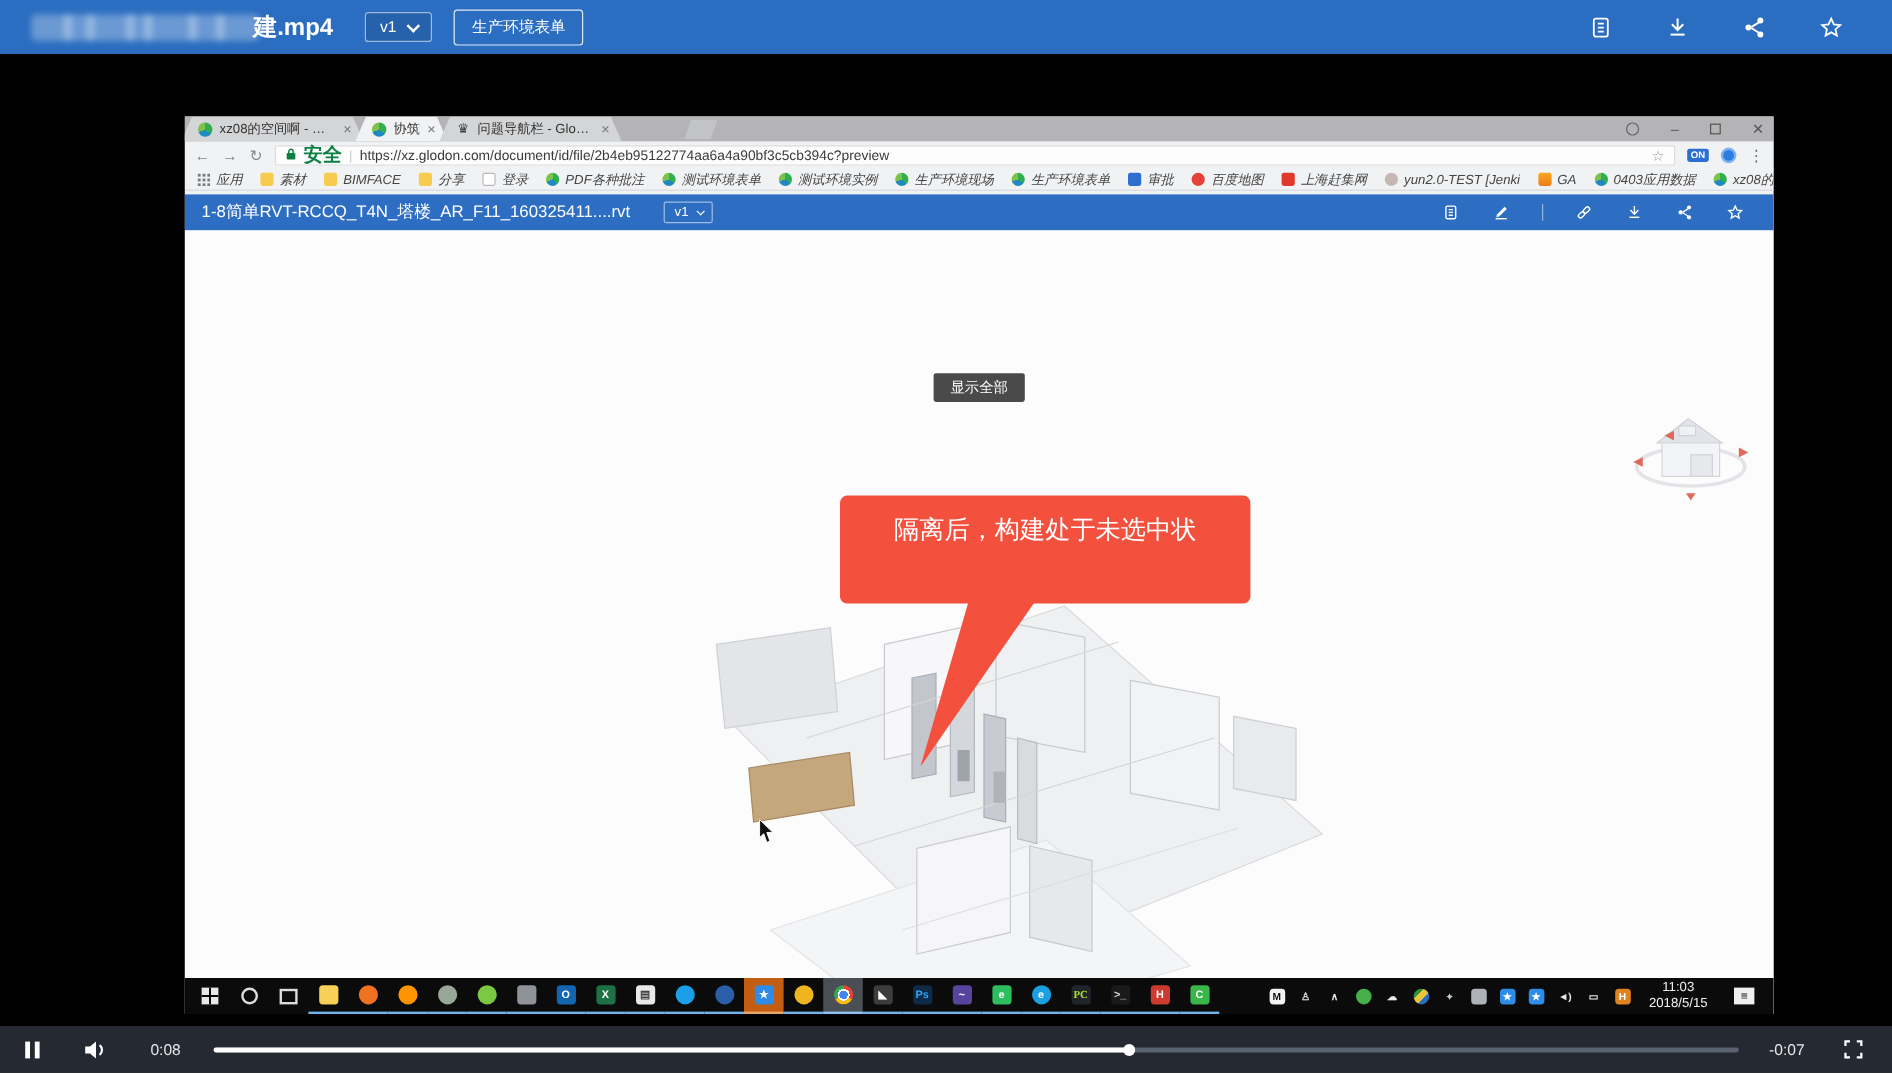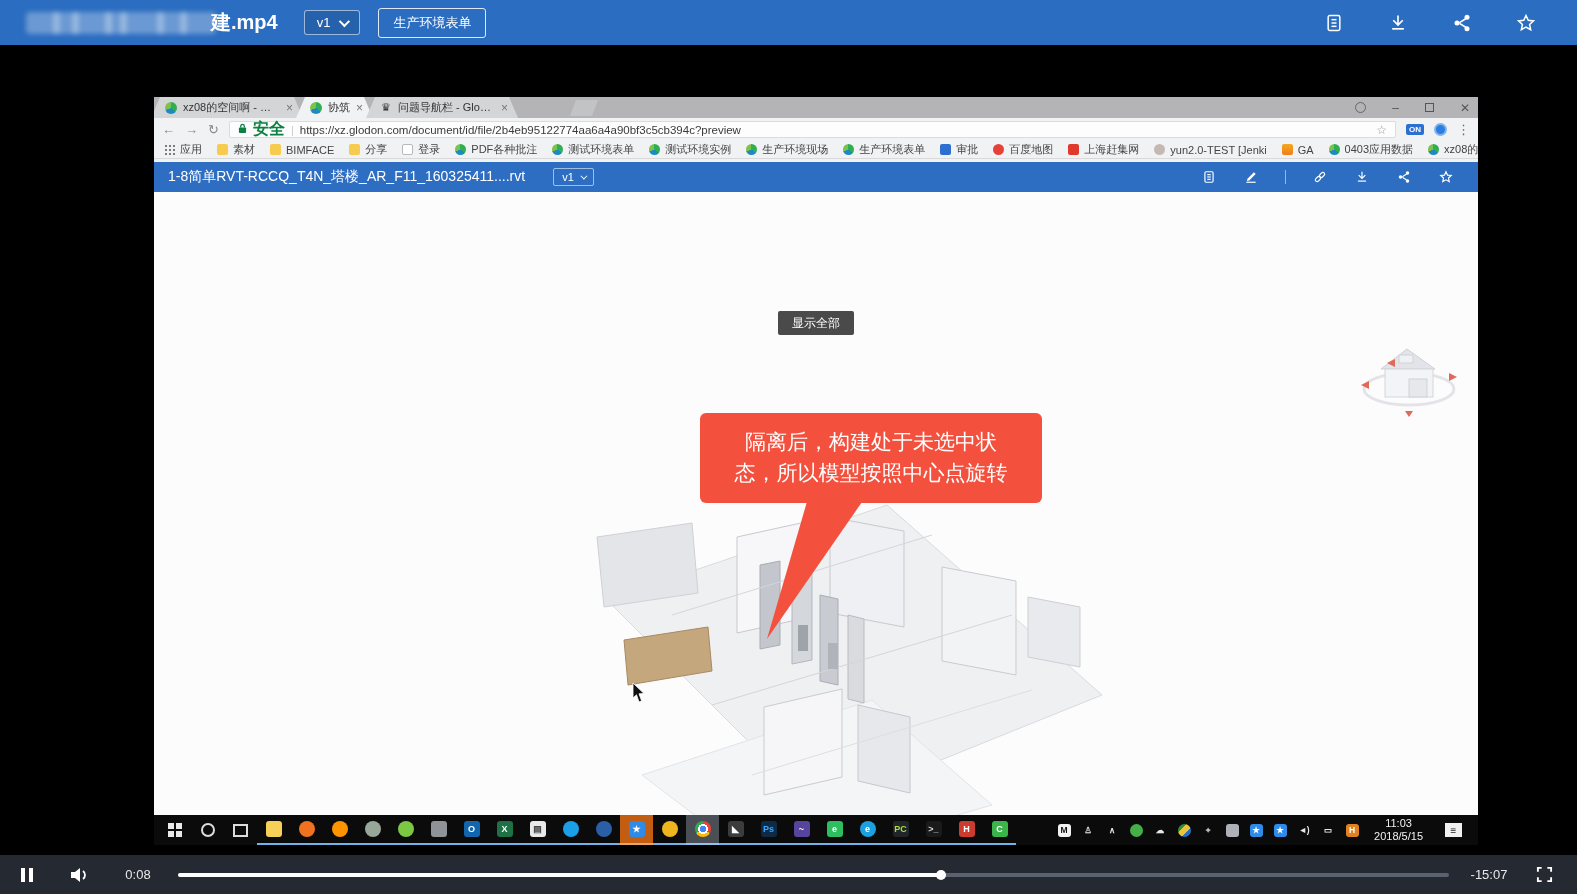--- a/index.html
+++ b/index.html
@@ -65,21 +65,21 @@
   .ext-on { background:#2a6fd1; color:#fff; font-size:8px; font-weight:bold; border-radius:2px;
             padding:1px 3px; cursor:pointer; }
   .ext-blue { width:13px; height:13px; border-radius:50%; background:#2a7de1; border:2px solid #7fb3ef; cursor:pointer; }
   .menu-dots { color:#666; font-size:13px; cursor:pointer; }
 
   
   .bm-row { position:absolute; left:0; top:44px; width:100%; height:18px; background:#f1f2f4;
             border-bottom:1px solid #d9d9db; display:flex; align-items:center; padding:0 10px;
             gap:15px; overflow:hidden; }
   .bm { display:flex; align-items:center; gap:5px; color:#444; font-size:11px;
-        white-space:nowrap; cursor:pointer; }
+        white-space:nowrap; cursor:pointer;font-style:italic; }
   .bi { width:11px; height:11px; border-radius:2px; flex:none; }
   .bi.i-grid { border-radius:0; background-image:radial-gradient(#7a7d80 1.2px, transparent 1.4px);
                background-size:4px 4px; }
   .bi.i-folder { background:#f7cb4d; }
   .bi.i-page { background:#fff; border:1px solid #b9b9b9; }
   .bi.i-glodon { background:conic-gradient(#2fae52 0 130deg,#1f8ac0 130deg 250deg,#7cc24b 250deg); border-radius:50%; }
   .bi.i-blue { background:#2c6fd1; }
   .bi.i-pin { background:#e5413a; border-radius:50%; }
   .bi.i-red { background:#e03a2c; }
   .bi.i-avatar { background:#c5b8b2; border-radius:50%; }
@@ -418,21 +418,20 @@
         <line x1="160" y1="140" x2="420" y2="60" stroke="#d3d5d9" stroke-width="1"></line>
         <line x1="200" y1="230" x2="500" y2="140" stroke="#d3d5d9" stroke-width="1"></line>
         <line x1="240" y1="300" x2="520" y2="215" stroke="#dcdee2" stroke-width="1"></line>
         <rect x="286" y="150" width="10" height="26" fill="#9fa3aa"></rect>
         <rect x="316" y="168" width="10" height="26" fill="#b0b4ba"></rect>
       </svg>
 
       <div class="tooltip-tail"></div>
       <div class="tooltip">
         <div>隔离后，构建处于未选中状</div>
-        <div>态，所以模型按照中心点旋转</div>
       </div>
 
       <svg class="viewcube" width="104" height="92" viewBox="0 0 104 92">
         <ellipse cx="52" cy="62" rx="45" ry="16" fill="none" stroke="#e4e4e8" stroke-width="3"></ellipse>
         <polygon points="24,42 50,22 78,42" fill="#e2e4e9" stroke="#cfd1d6" stroke-width="1"></polygon>
         <rect x="28" y="42" width="48" height="28" fill="#f3f4f7" stroke="#d4d6da" stroke-width="1"></rect>
         <rect x="52" y="52" width="18" height="18" fill="#e6e8ec" stroke="#d0d2d6"></rect>
         <rect x="42" y="28" width="14" height="8" fill="#f0f1f4" stroke="#d0d2d6"></rect>
         <polygon points="4,58 12,54 12,62" fill="#e06a5a"></polygon>
         <polygon points="100,50 92,46 92,54" fill="#e06a5a"></polygon>
@@ -530,21 +529,21 @@
 
           <span class="task-item i-open">
             <span class="ticon i-sq" style="background: rgb(45, 190, 96); color: rgb(255, 255, 255);">e</span>
           </span>
 
           <span class="task-item i-open">
             <span class="ticon i-round" style="background: rgb(27, 161, 226); color: rgb(255, 255, 255);">e</span>
           </span>
 
           <span class="task-item i-open">
-            <span class="ticon i-sq" style="background: rgb(33, 37, 43); color: rgb(167, 226, 46);">PC</span>
+            <span class="ticon i-sq" style="background: rgb(33, 37, 43); color: rgb(167, 226, 46); font-family: Liberation Serif, serif;">PC</span>
           </span>
 
           <span class="task-item i-open">
             <span class="ticon i-sq" style="background: rgb(26, 26, 26); color: rgb(217, 217, 217);">&gt;_</span>
           </span>
 
           <span class="task-item i-open">
             <span class="ticon i-sq" style="background: rgb(204, 59, 46); color: rgb(255, 255, 255);">H</span>
           </span>
 
@@ -628,19 +627,19 @@
     <svg width="20" height="18" viewBox="0 0 20 18" fill="#fff">
         <path d="M2 6h4l5-4v14l-5-4H2z"></path>
       <path d="M14 5a5 5 0 010 8" fill="none" stroke="#fff" stroke-width="1.8"></path>
       </svg>
   </span>
   <span class="time-label">0:08</span>
   <div class="track">
     <div class="fill" style="width: 60%;"></div>
     <div class="knob" style="left: 60%;"></div>
   </div>
-  <span class="time-label">-15:07</span>
+  <span class="time-label">-0:07</span>
   <span class="ctrl-btn fs-btn">
     <svg width="17" height="17" viewBox="0 0 18 18" fill="none" stroke="#fff" stroke-width="2">
       <path d="M2 6V2h4M12 2h4v4M16 12v4h-4M6 16H2v-4"></path>
       </svg>
   </span>
 </div>
 
 </body></html>

